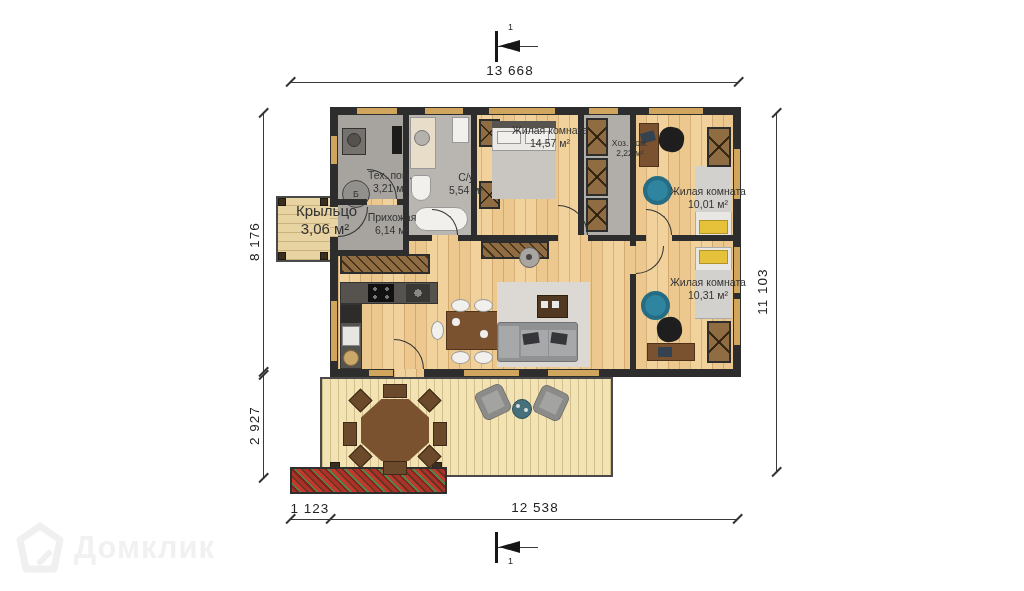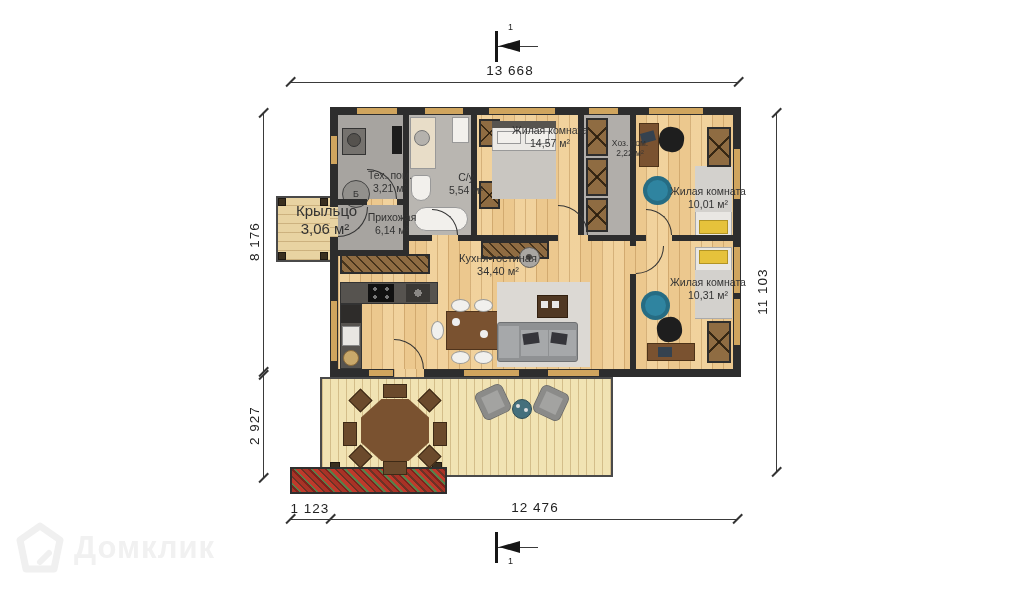--- a/index.html
+++ b/index.html
@@ -236,24 +236,20 @@
     <div>2,22 м²</div>
   </div>
   <div class="rlabel" style="left:640px;top:185px;width:96px;">
     <div class="nm">Жилая комната</div>
     <div>10,01 м²</div>
   </div>
   <div class="rlabel" style="left:640px;top:276px;width:96px;">
     <div class="nm">Жилая комната</div>
     <div>10,31 м²</div>
   </div>
-  <div class="rlabel big" style="left:418px;top:252px;width:120px;">
-    <div class="nm">Кухня-гостиная</div>
-    <div>34,40 м²</div>
-  </div>
   <div class="rlabel" style="left:328px;top:211px;width:88px;">
     <div class="nm">Прихожая</div>
     <div>6,14 м²</div>
   </div>
   <div class="rlabel mid" style="left:276px;top:202px;width:58px;">
     <div class="nm">Крыльцо</div>
     <div>3,06 м²</div>
   </div>
 
   <div class="dline" style="left:290px;top:82px;width:448px;height:1px;"></div>
@@ -274,21 +270,21 @@
   <div class="dline" style="left:776px;top:113px;width:1px;height:359px;"></div>
   <div class="tick" style="left:770px;top:112px;"></div>
   <div class="tick" style="left:770px;top:471px;"></div>
   <div class="dimlab vrot" style="left:732px;top:284px;width:60px;">11 103</div>
 
   <div class="dline" style="left:290px;top:519px;width:447px;height:1px;"></div>
   <div class="tick" style="left:284px;top:518px;"></div>
   <div class="tick" style="left:324px;top:518px;"></div>
   <div class="tick" style="left:731px;top:518px;"></div>
   <div class="dimlab" style="left:283px;top:501px;width:54px;">1 123</div>
-  <div class="dimlab" style="left:500px;top:500px;width:70px;">12 476</div>
+  <div class="dimlab" style="left:500px;top:500px;width:70px;">12 538</div>
 
   <div class="abs" style="left:495px;top:31px;width:3px;height:31px;background:#161616;"></div>
   <div class="dline" style="left:498px;top:46px;width:40px;height:1px;"></div>
   <div class="sectri" style="left:499px;top:40px;"></div>
   <div class="seclab" style="left:508px;top:22px;">1</div>
 
   <div class="abs" style="left:495px;top:532px;width:3px;height:31px;background:#161616;"></div>
   <div class="dline" style="left:498px;top:547px;width:40px;height:1px;"></div>
   <div class="sectri" style="left:499px;top:541px;"></div>
   <div class="seclab" style="left:508px;top:556px;">1</div>

